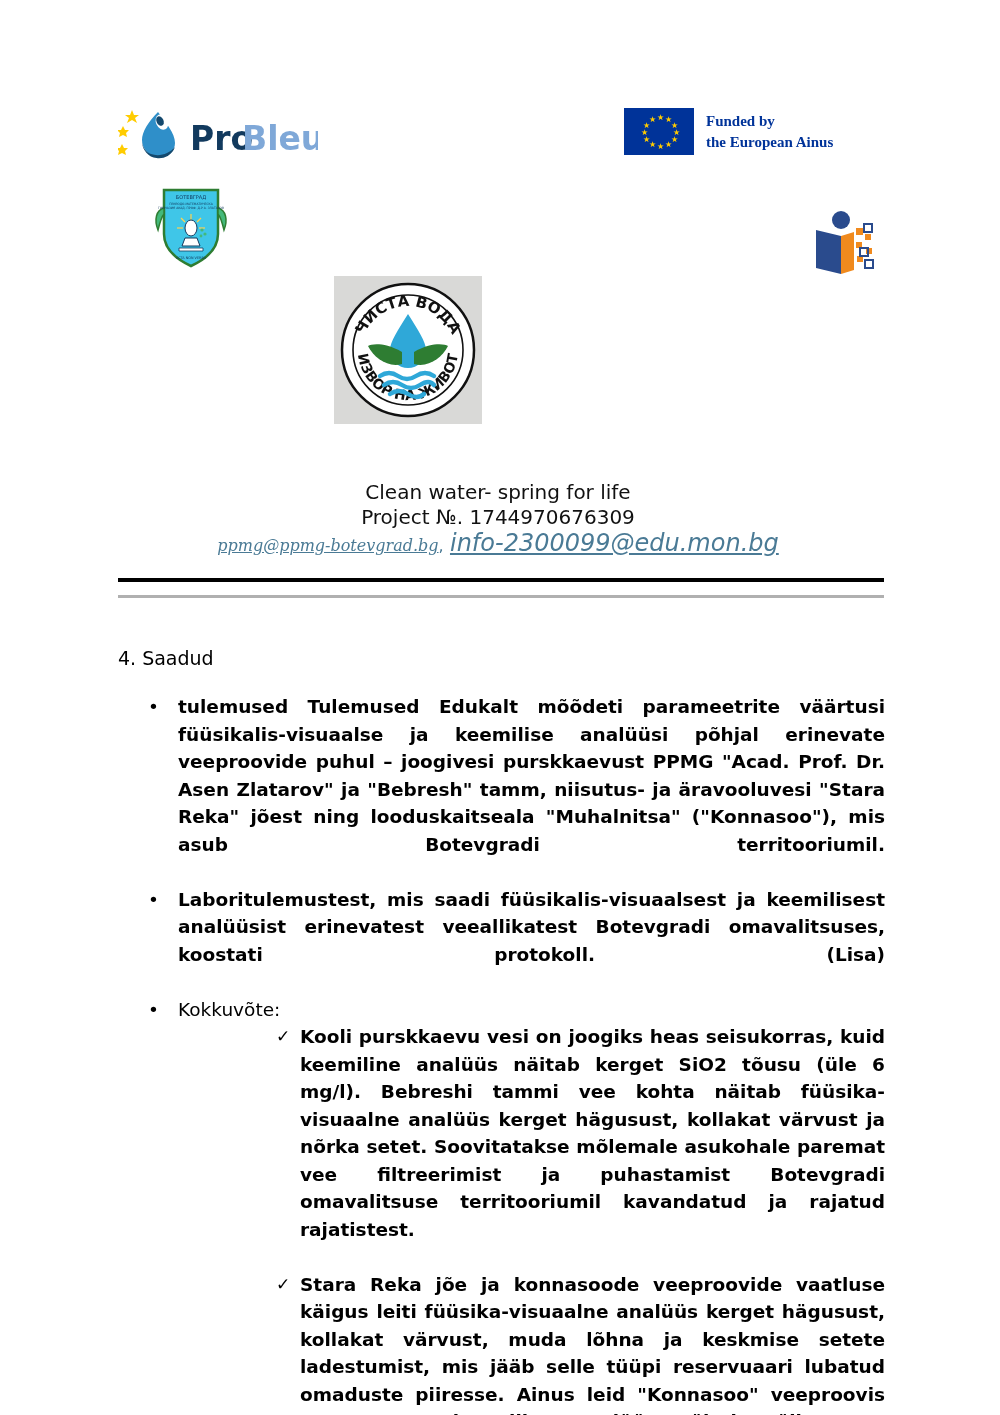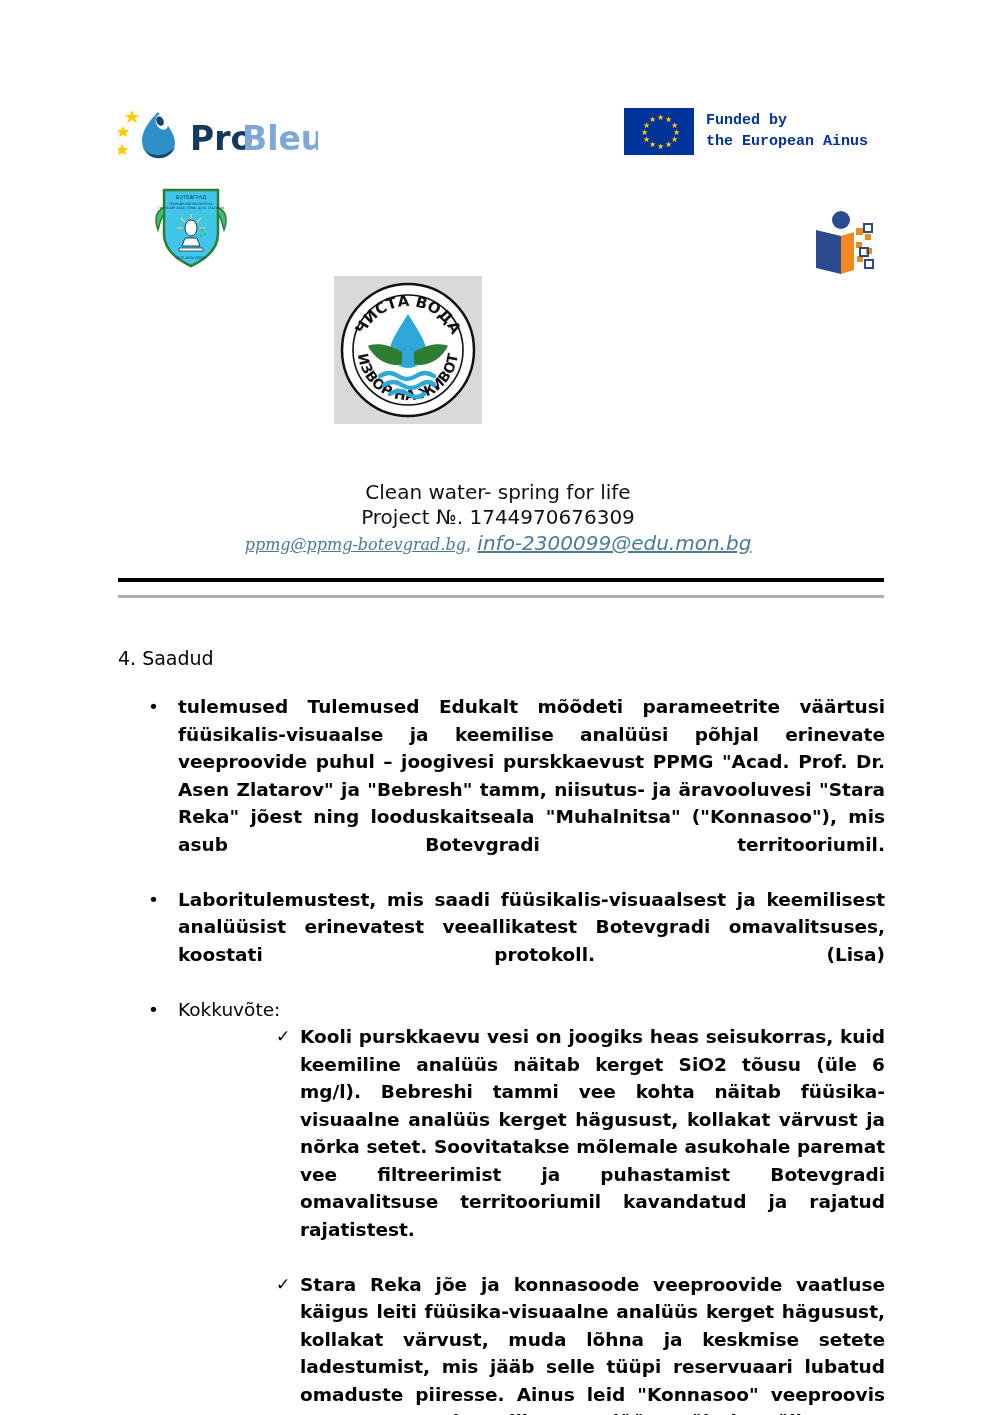--- a/index.html
+++ b/index.html
@@ -25,41 +25,41 @@
   .probleu svg { display: block; }
 
   
   .crest { position: absolute; left: 152px; top: 186px; width: 78px; height: 84px; }
   .crest svg { display: block; }
 
   
   .eu-logo { position: absolute; left: 624px; top: 108px; display: flex; align-items: center; gap: 12px; }
   .eu-flag { width: 70px; height: 47px; background: #003399; position: relative; flex: none; }
   .eu-star { position: absolute; color: #FFCC00; font-size: 8px; line-height: 8px; }
-  .eu-text { font-family: Liberation Mono, monospace;
+  .eu-text { font-family: Liberation Serif, serif;
              font-size: 15px; font-weight: bold; color: #003399; line-height: 1.35; white-space: nowrap; }
 
   
   .edu-icon { position: absolute; left: 808px; top: 208px; width: 72px; height: 72px; }
 
   
   .round-logo { position: absolute; left: 334px; top: 276px; width: 148px; height: 148px;
                 background: #d9d9d7; display: flex; align-items: center; justify-content: center; }
   .round-logo svg { display: block; }
 
   
   .header-text { position: absolute; left: 110px; top: 480px; width: 776px; text-align: center;
                  font-size: 20px; line-height: 25px; color: #111; }
   .header-text .line { white-space: nowrap; }
   .email-row { text-align: center; margin-top: 1px; }
   .email-serif { font-family: "DejaVu Serif", "Liberation Serif", serif; font-style: italic;
                  font-size: 16px; color: #4a7a95; text-decoration: underline; }
   .email-comma { color: #4a7a95; font-size: 16px; }
   .email-sans { font-family: "DejaVu Sans", "Liberation Sans", sans-serif; font-style: italic;
-                font-size: 20px; color: #4a7a95; text-decoration: underline; }
+                font-size: 24px; color: #4a7a95; text-decoration: underline; }
 
   .rule-thick { position: absolute; left: 118px; top: 578px; width: 766px; height: 4px; background: #000000; }
   .rule-thin  { position: absolute; left: 118px; top: 595px; width: 766px; height: 3px; background: #b0b0b0; }
 
   
   .body-area { position: absolute; left: 0px; top: 645px; width: 1000px; }
   .heading { margin-left: 118px; font-size: 19px; line-height: 26px; color: #000; }
 
   ul.bullets { list-style: none; margin: 0; padding: 0; margin-top: 22px; }
   li.bullet { position: relative; margin-left: 178px; width: 707px;

